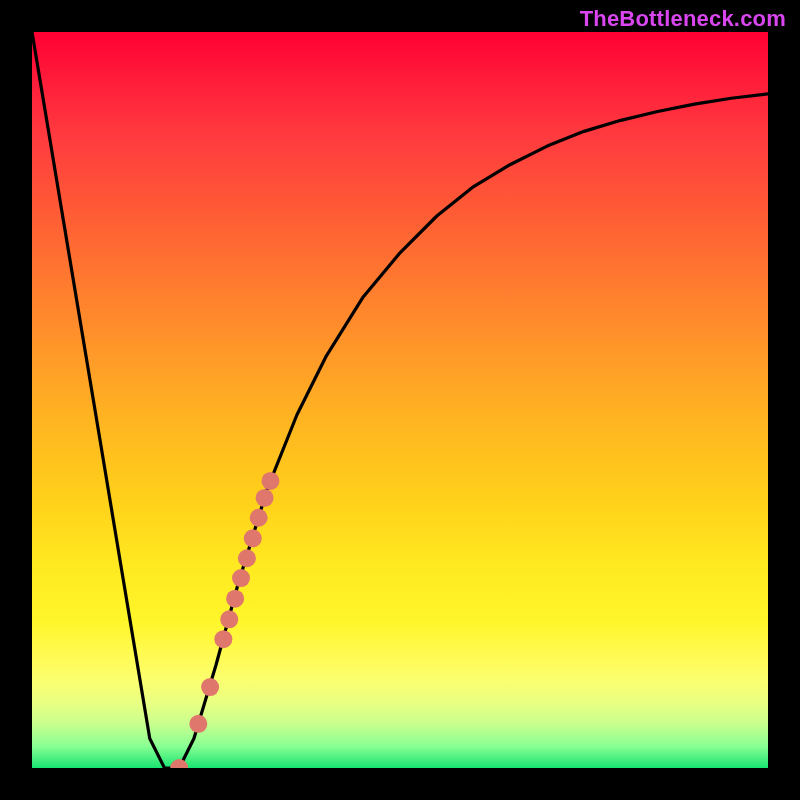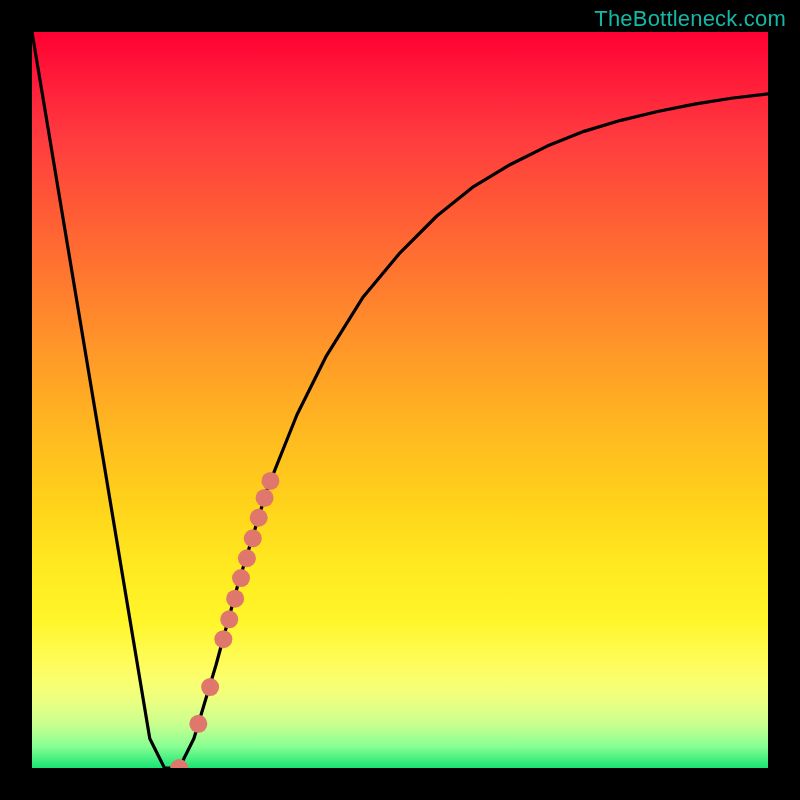--- a/index.html
+++ b/index.html
@@ -46,23 +46,23 @@
       #eaff82 91%,
       #c9ff8e 94%,
       #8aff93 97%,
       #18e572 100%
     );
   }
   .watermark {
     position: absolute;
     top: 6px;
     right: 14px;
-    color: #14b8a6;
+    color: #d946ef;
     font-size: 22px;
-    font-weight: 400;
+    font-weight: 700;
     letter-spacing: 0.2px;
     user-select: none;
   }
   svg.curve {
     position: absolute;
     left: 0; top: 0;
     width: 736px;
     height: 736px;
   }
 </style>

